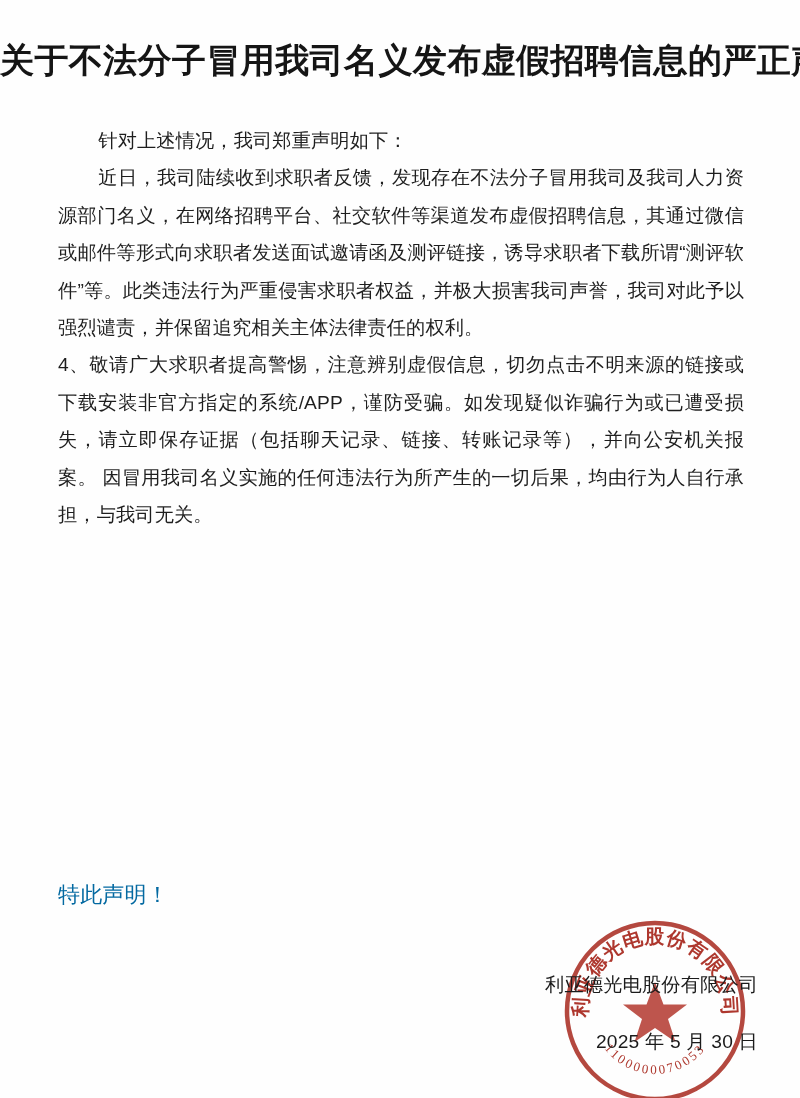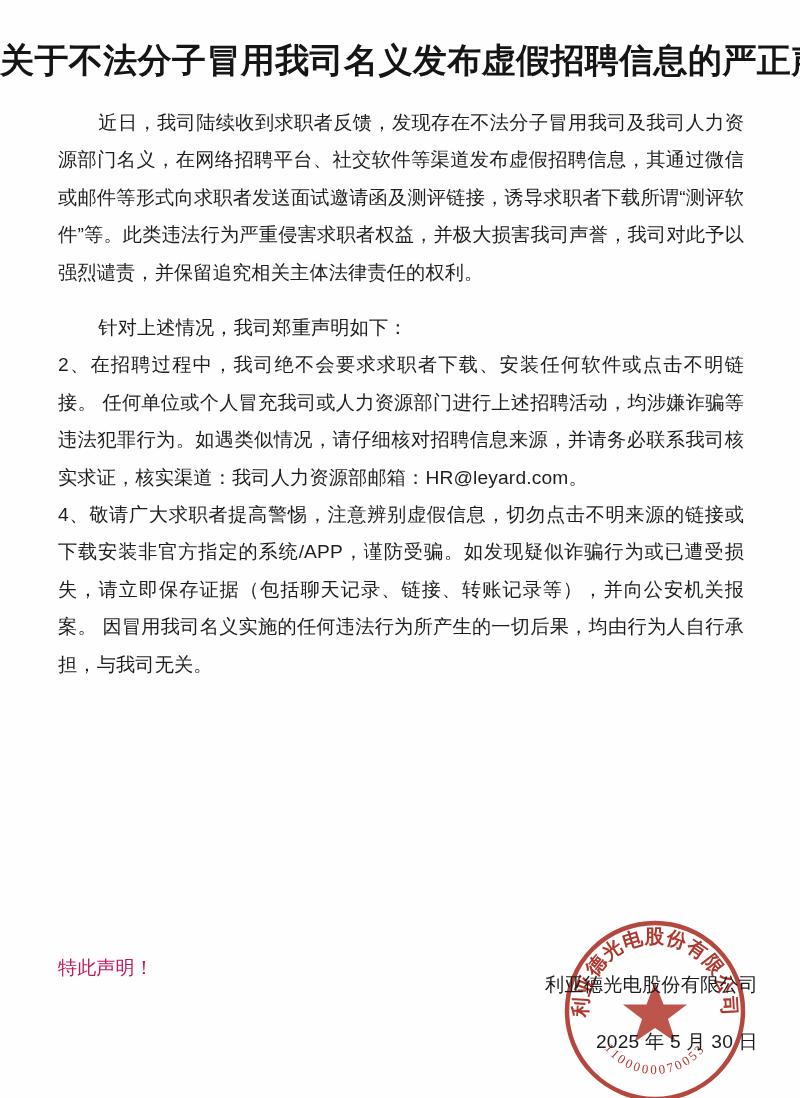--- a/index.html
+++ b/index.html
@@ -62,24 +62,24 @@
   }
 
   .para.gap-above {
     margin-top: 18px;
   }
 
   
   .sig-statement {
     position: absolute;
     left: 58px;
-    top: 954px;
-    font-size: 19px;
+    top: 881px;
+    font-size: 22px;
     line-height: 28px;
-    color: #be185d;
+    color: #0369a1;
     letter-spacing: 0.15px;
   }
 
   .sig-company {
     position: absolute;
     left: 545px;
     top: 972px;
     font-size: 19.2px;
     line-height: 26px;
     color: #1b1b1b;
@@ -128,23 +128,22 @@
   }
 </style>
 </head>
 <body>
 
 <div id="page">
 
   <div class="doc-title">关于不法分子冒用我司名义发布虚假招聘信息的严正声明</div>
 
   <div class="body-block">
+    <p class="para indent gap-above">针对上述情况，我司郑重声明如下：</p>
     <p class="para indent">近日，我司陆续收到求职者反馈，发现存在不法分子冒用我司及我司人力资源部门名义，在网络招聘平台、社交软件等渠道发布虚假招聘信息，其通过微信或邮件等形式向求职者发送面试邀请函及测评链接，诱导求职者下载所谓“测评软件”等。此类违法行为严重侵害求职者权益，并极大损害我司声誉，我司对此予以强烈谴责，并保留追究相关主体法律责任的权利。</p>
-    <p class="para indent gap-above">针对上述情况，我司郑重声明如下：</p>
-    <p class="para">2、在招聘过程中，我司绝不会要求求职者下载、安装任何软件或点击不明链接。 任何单位或个人冒充我司或人力资源部门进行上述招聘活动，均涉嫌诈骗等违法犯罪行为。如遇类似情况，请仔细核对招聘信息来源，并请务必联系我司核实求证，核实渠道：我司人力资源部邮箱：HR@leyard.com。</p>
     <p class="para">4、敬请广大求职者提高警惕，注意辨别虚假信息，切勿点击不明来源的链接或下载安装非官方指定的系统/APP，谨防受骗。如发现疑似诈骗行为或已遭受损失，请立即保存证据（包括聊天记录、链接、转账记录等），并向公安机关报案。 因冒用我司名义实施的任何违法行为所产生的一切后果，均由行为人自行承担，与我司无关。</p>
   </div>
 
   <div class="sig-statement">特此声明！</div>
 
   <div class="seal">
     <svg width="190" height="190" viewBox="0 0 190 190" xmlns="http://www.w3.org/2000/svg">
       <defs>
         <path id="arcTop" d="M 27 95 A 68 68 0 0 1 163 95"></path>
         <path id="arcBottom" d="M 32 95 A 63 63 0 0 0 158 95"></path>

